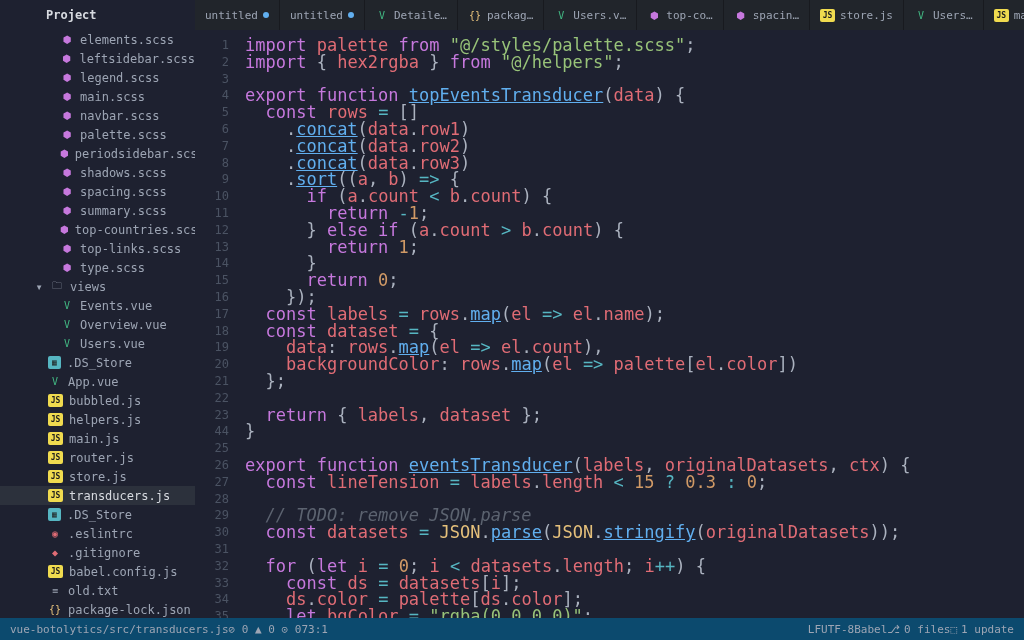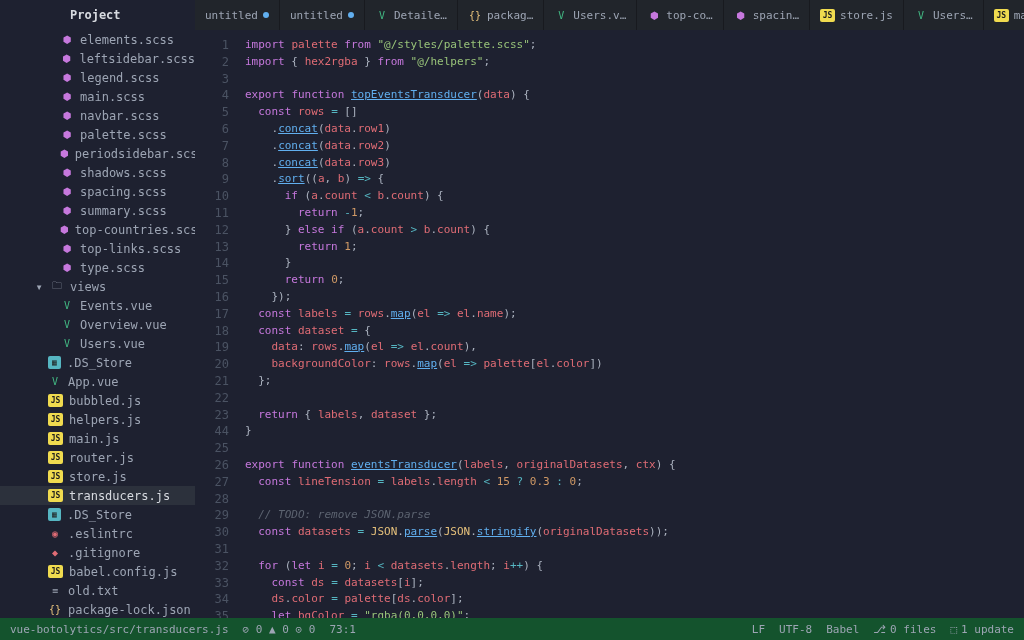--- a/index.html
+++ b/index.html
@@ -3,21 +3,21 @@
 <meta charset="utf-8">
 <style>
   * { box-sizing: border-box; margin: 0; padding: 0; }
   html, body { width: 1024px; height: 640px; overflow: hidden; font-family: "Menlo", "Monaco", "Consolas", monospace; font-size: 12px; }
   body { background: #1e2130; color: #abb2bf; display: flex; flex-direction: column; }
 
   .container { display: flex; flex: 1 1 auto; min-height: 0; }
 
   
   .sidebar { width: 195px; background: #1e2130; display: flex; flex-direction: column; overflow: hidden; }
-  .sidebar-header { height: 30px; display: flex; align-items: center; font-weight: 600; color: #d7dae0; padding-left: 70px; }
+  .sidebar-header { height: 30px; display: flex; align-items: center; font-weight: 600; color: #d7dae0; padding-left: 46px; }
   .tree { flex: 1; overflow: hidden; }
   .tree-item { display: flex; align-items: center; height: 19px; padding-left: 60px; gap: 6px; white-space: nowrap; cursor: default; color: #9da5b4; }
   .tree-item.level0 { padding-left: 48px; }
   .tree-item.active { background: #2c313c; color: #d7dae0; }
   .tree-icon { width: 14px; height: 14px; display: inline-flex; align-items: center; justify-content: center; font-size: 10px; }
   .chev { width: 10px; text-align: center; color: #9da5b4; }
   .label { font-size: 12px; }
 
   .icon-scss { color: #c678dd; }
   .icon-vue  { color: #42b883; }
@@ -31,32 +31,32 @@
 
   
   .editor-area { flex: 1; display: flex; flex-direction: column; min-width: 0; background: #1e2130; }
   .tabbar { height: 30px; display: flex; align-items: stretch; background: #21252b; overflow: hidden; }
   .tab { display:flex; align-items:center; gap:5px; padding:0 10px; font-size:11px; color:#9da5b4; border-right:1px solid #181a1f; cursor:default; max-width: 95px; white-space: nowrap; }
   .tab .tab-label { overflow:hidden; text-overflow:ellipsis; max-width:60px; }
   .tab .dot { width:6px; height:6px; background:#61afef; border-radius:50%; display:inline-block; flex-shrink:0; }
 
   .editor { flex:1; display:flex; overflow:hidden; }
   .gutter { width: 44px; text-align:right; padding-right:10px; color:#4b5363; font-size:12px; line-height:16.8px; padding-top:7px; user-select:none; }
-  .code { flex:1; padding-top:7px; padding-left:6px; font-size:11px; line-height:16.8px; white-space:pre; overflow:hidden; color:#abb2bf; }
+  .code { flex:1; padding-top:7px; padding-left:6px; font-size:17px; line-height:16.8px; white-space:pre; overflow:hidden; color:#abb2bf; }
 
   .k   { color:#c678dd; }  
   .fn  { color:#61afef;text-decoration:underline; }  
   .v   { color:#e06c75; }  
   .s   { color:#98c379; }  
   .n   { color:#d19a66; }  
   .c   { color:#5c6370; font-style:italic; } 
   .op  { color:#56b6c2; }  
   .y   { color:#e5c07b; }
 
-  .statusbar { height: 22px; background:#14532d; display:flex; align-items:center; font-size:11px; color:#9da5b4; padding:0 10px; gap:14px; }
+  .statusbar { height: 22px; background:#0c4a6e; display:flex; align-items:center; font-size:11px; color:#9da5b4; padding:0 10px; }
   .statusbar .spacer { flex:1; }
   .sb-item { display:inline-flex; align-items:center; gap:4px; }
 </style>
 </head>
 <body>
 
 <div class="container">
   <div class="sidebar">
     <div class="sidebar-header">Project</div>
     <div class="tree" id="tree">

